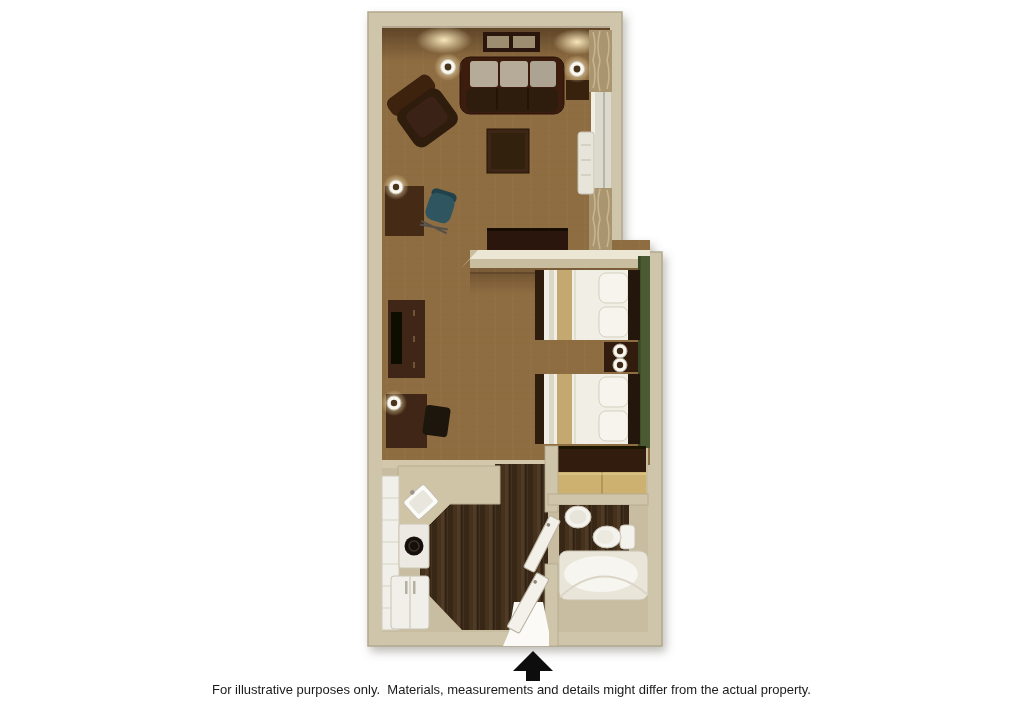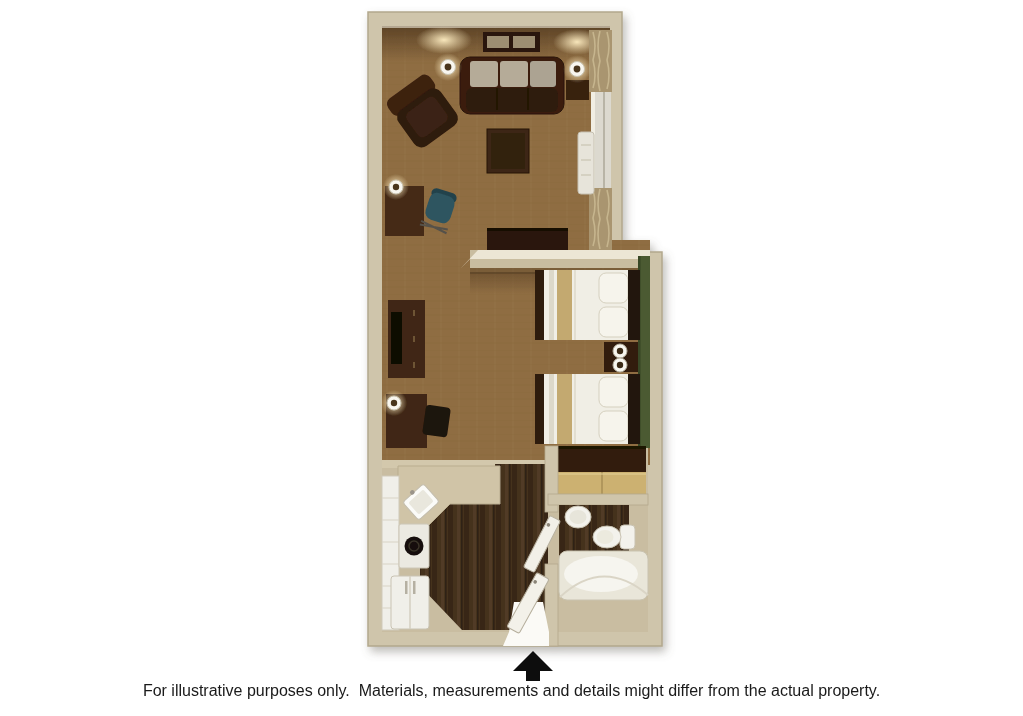--- a/index.html
+++ b/index.html
@@ -1,20 +1,20 @@
 <!DOCTYPE html>
 <html style="--page_bg: #ffffff; --caption_text: #1a1a1a; --wall: #cfc5ab; --wall_cap: #ece6d5; --carpet: #8f6d42; --wood_floor: #44301f; --tile: #c9bda1; --green_wall: #4b5a32; --furniture_dark: #3a2112; --furniture_darker: #2a1708; --linen: #f0eee5; --blanket: #c3a96f; --counter: #d0c4a7; --fixture_white: #f3f2ec; --lamp_glow: #ffeec2; --arrow: #0d0d0d;"><head>
 <meta charset="utf-8">
 <style>
   html,body{margin:0;padding:0;background:#fff;}
   .page{position:relative;width:1023px;height:716px;background:var(--page_bg,#ffffff);overflow:hidden;
         font-family:"Liberation Sans", sans-serif;}
   .plan-svg{position:absolute;left:0;top:0;width:1023px;height:716px;}
   .caption{position:absolute;left:0;top:682px;width:1023px;text-align:center;
-           font-size:16px;color:var(--caption_text,#1a1a1a);white-space:pre-wrap;}
+           font-size:13px;color:var(--caption_text,#1a1a1a);white-space:pre-wrap;}
   
   .wall{fill:var(--wall,#cfc5ab);}
   .wallcap{fill:var(--wall_cap,#ece6d5);}
   .carpetfill{fill:var(--carpet,#8f6d42);}
   .tile{fill:var(--tile,#c9bda1);}
   .greenwall{fill:var(--green_wall,#4b5a32);}
   .linen{fill:var(--linen,#f0eee5);}
   .blanket{fill:var(--blanket,#c3a96f);}
   .fixture{fill:var(--fixture_white,#f3f2ec);stroke:#c9c3b2;stroke-width:1;}
   .arrowfill{fill:var(--arrow,#0d0d0d);}

